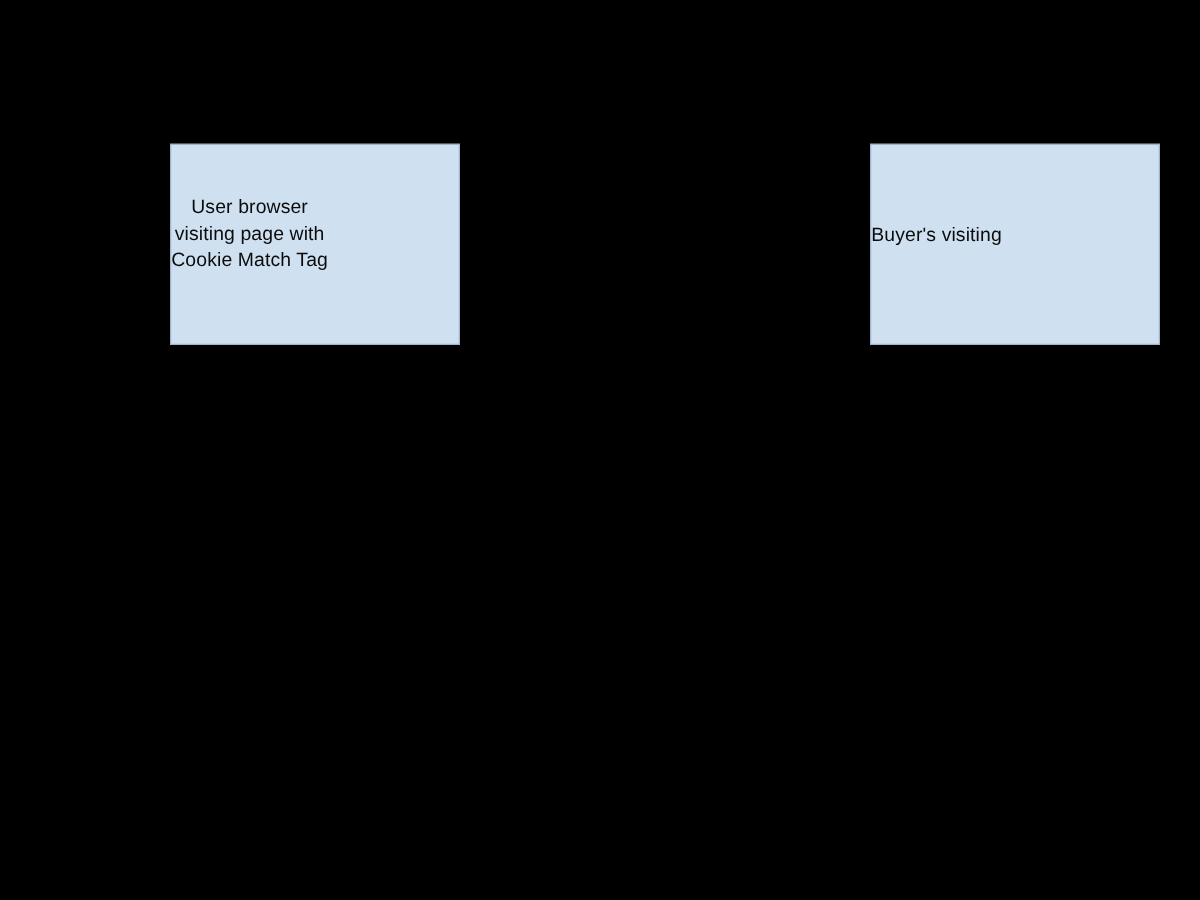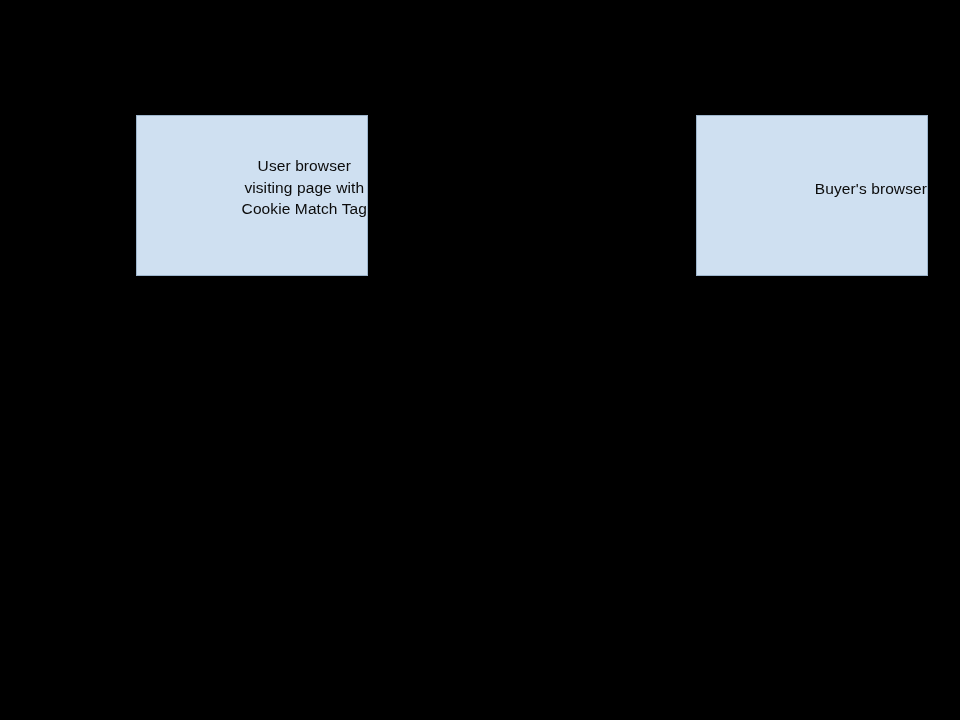--- a/index.html
+++ b/index.html
@@ -18,21 +18,21 @@
     font-family: "Liberation Sans", sans-serif;
   }
 
   .node {
     position: absolute;
     box-sizing: border-box;
     background: #cfe0f1;
     border: 1px solid #9eb6cd;
     display: flex;
     align-items: center;
-    justify-content: flex-end;
+    justify-content: flex-start;
   }
 
   .node-label {
     color: #0b0b0b;
     font-family: "Liberation Sans", sans-serif;
     font-size: 15.5px;
     line-height: 21.5px;
     text-align: center;
     white-space: pre-line;
     letter-spacing: 0.1px;
@@ -74,17 +74,17 @@
 
 <div id="canvas">
 
   <div class="node" id="node-user-browser">
     <span class="node-label">User browser
 visiting page with
 Cookie Match Tag</span>
   </div>
 
   <div class="node" id="node-buyers-service">
-    <span class="node-label">Buyer's browser</span>
+    <span class="node-label">Buyer's visiting</span>
   </div>
 
 
 </div>
 
 </body></html>

